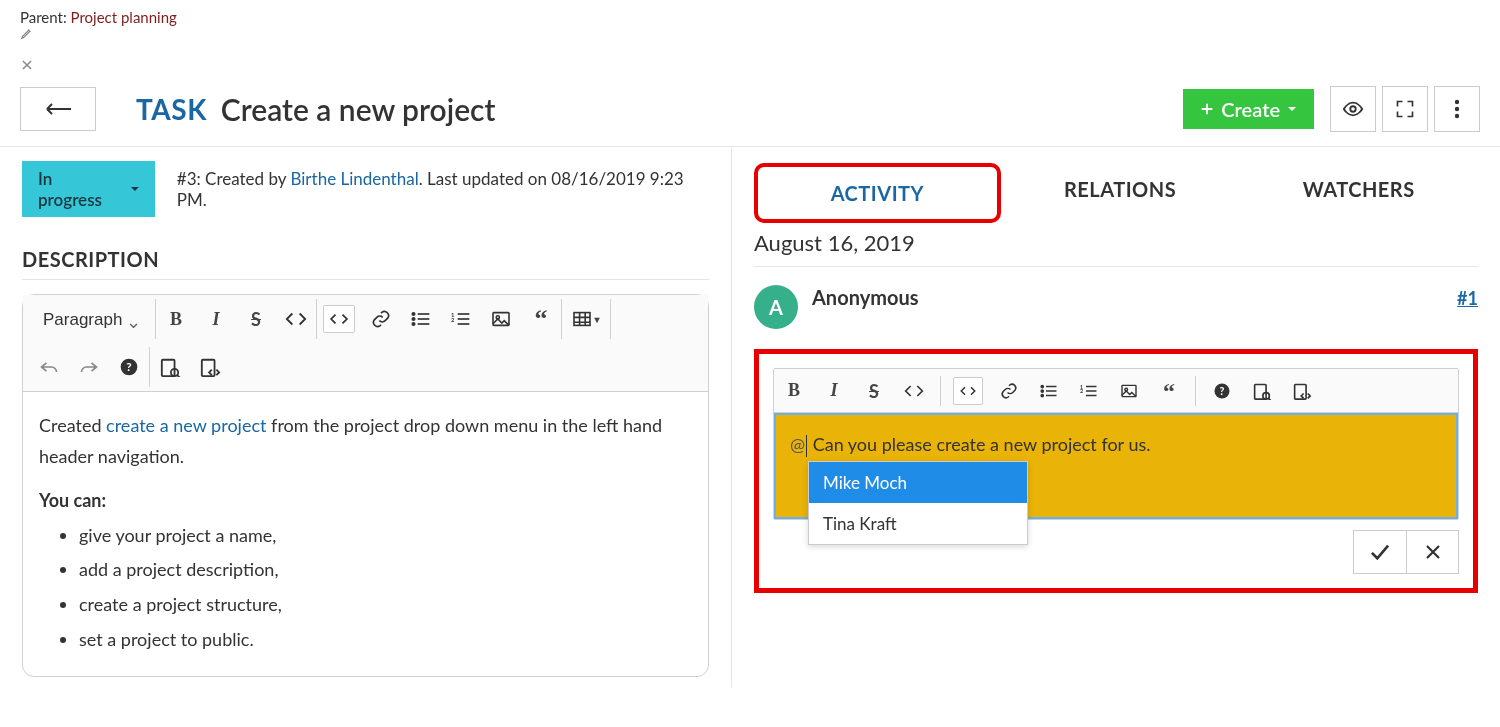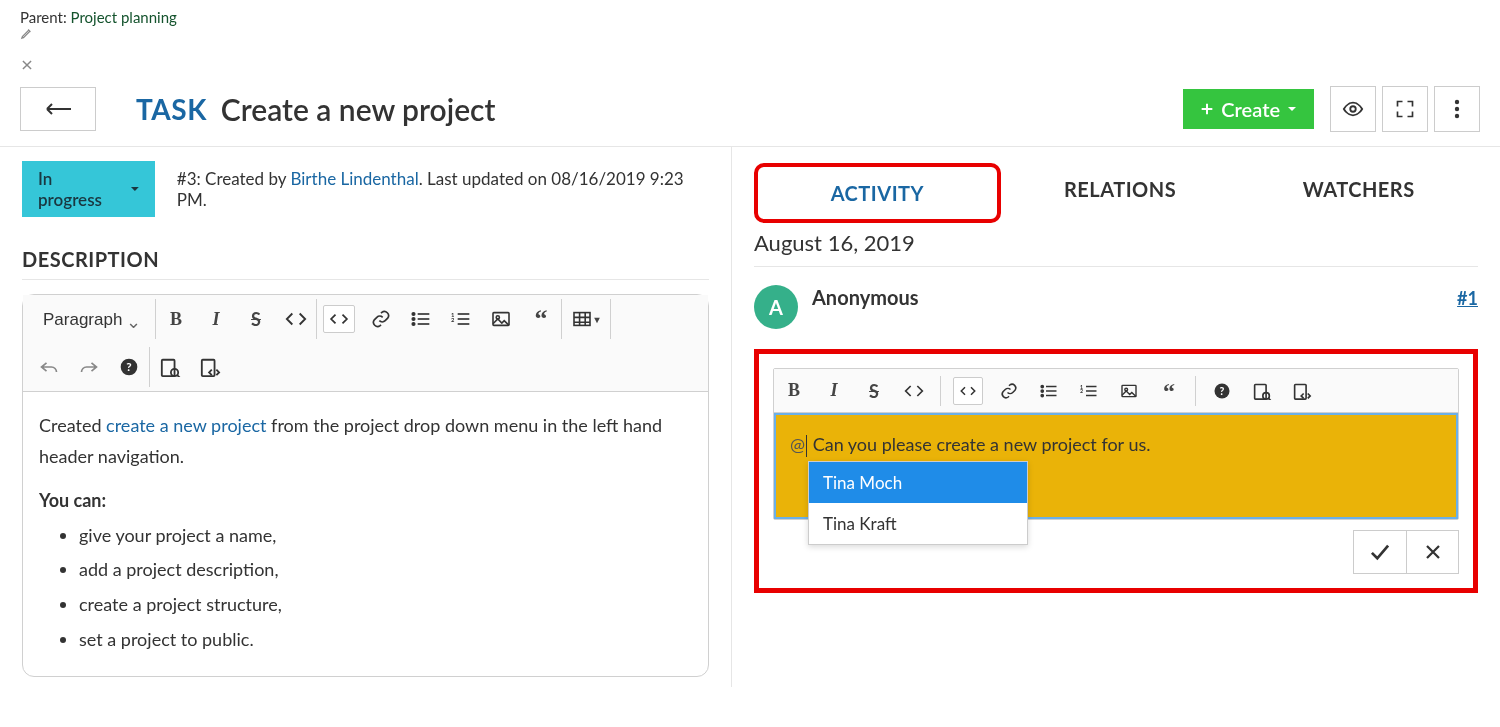--- a/index.html
+++ b/index.html
@@ -8,21 +8,21 @@
     font-size: 16px;
     color: #333;
     background: #fff;
     width: 1500px;
   }
   .top-parent {
     padding: 8px 20px 4px 20px;
     font-size: 15px;
   }
   .top-parent .label { color: #333; font-weight: 400; }
-  .top-parent a { color: #14532d; text-decoration: none; }
+  .top-parent a { color: #7f1d1d; text-decoration: none; }
   .top-parent .icon-btn { color: #888; margin-left: 6px; cursor: pointer; }
 
   .header-row {
     display: flex;
     align-items: center;
     padding: 10px 20px 14px 20px;
     border-bottom: 1px solid #e6e6e6;
   }
   .back-btn {
     width: 76px; height: 44px;
@@ -561,21 +561,21 @@
             <svg width="20" height="18" viewBox="0 0 24 22" fill="none" stroke="#333" stroke-width="2">
                 <rect x="3" y="3" width="14" height="18" rx="1"></rect>
                 <path d="M14 14l-3 3 3 3M19 14l3 3-3 3"></path>
               </svg>
           </div>
         </div>
         <div class="comment-body">
           <span class="mention-at">@</span><span class="mention-cursor"></span><span> Can you please create a new project for us.</span>
 
           <div class="mention-popup">
-            <div class="mention-item selected">Tina Moch</div>
+            <div class="mention-item selected">Mike Moch</div>
             <div class="mention-item">Tina Kraft</div>
           </div>
         </div>
       </div>
 
       <div class="comment-actions">
         <div class="box">
           <div class="ab">
             <svg width="22" height="18" viewBox="0 0 24 20" fill="none" stroke="#333" stroke-width="3">
                 <path d="M3 11l6 6L21 3"></path>

